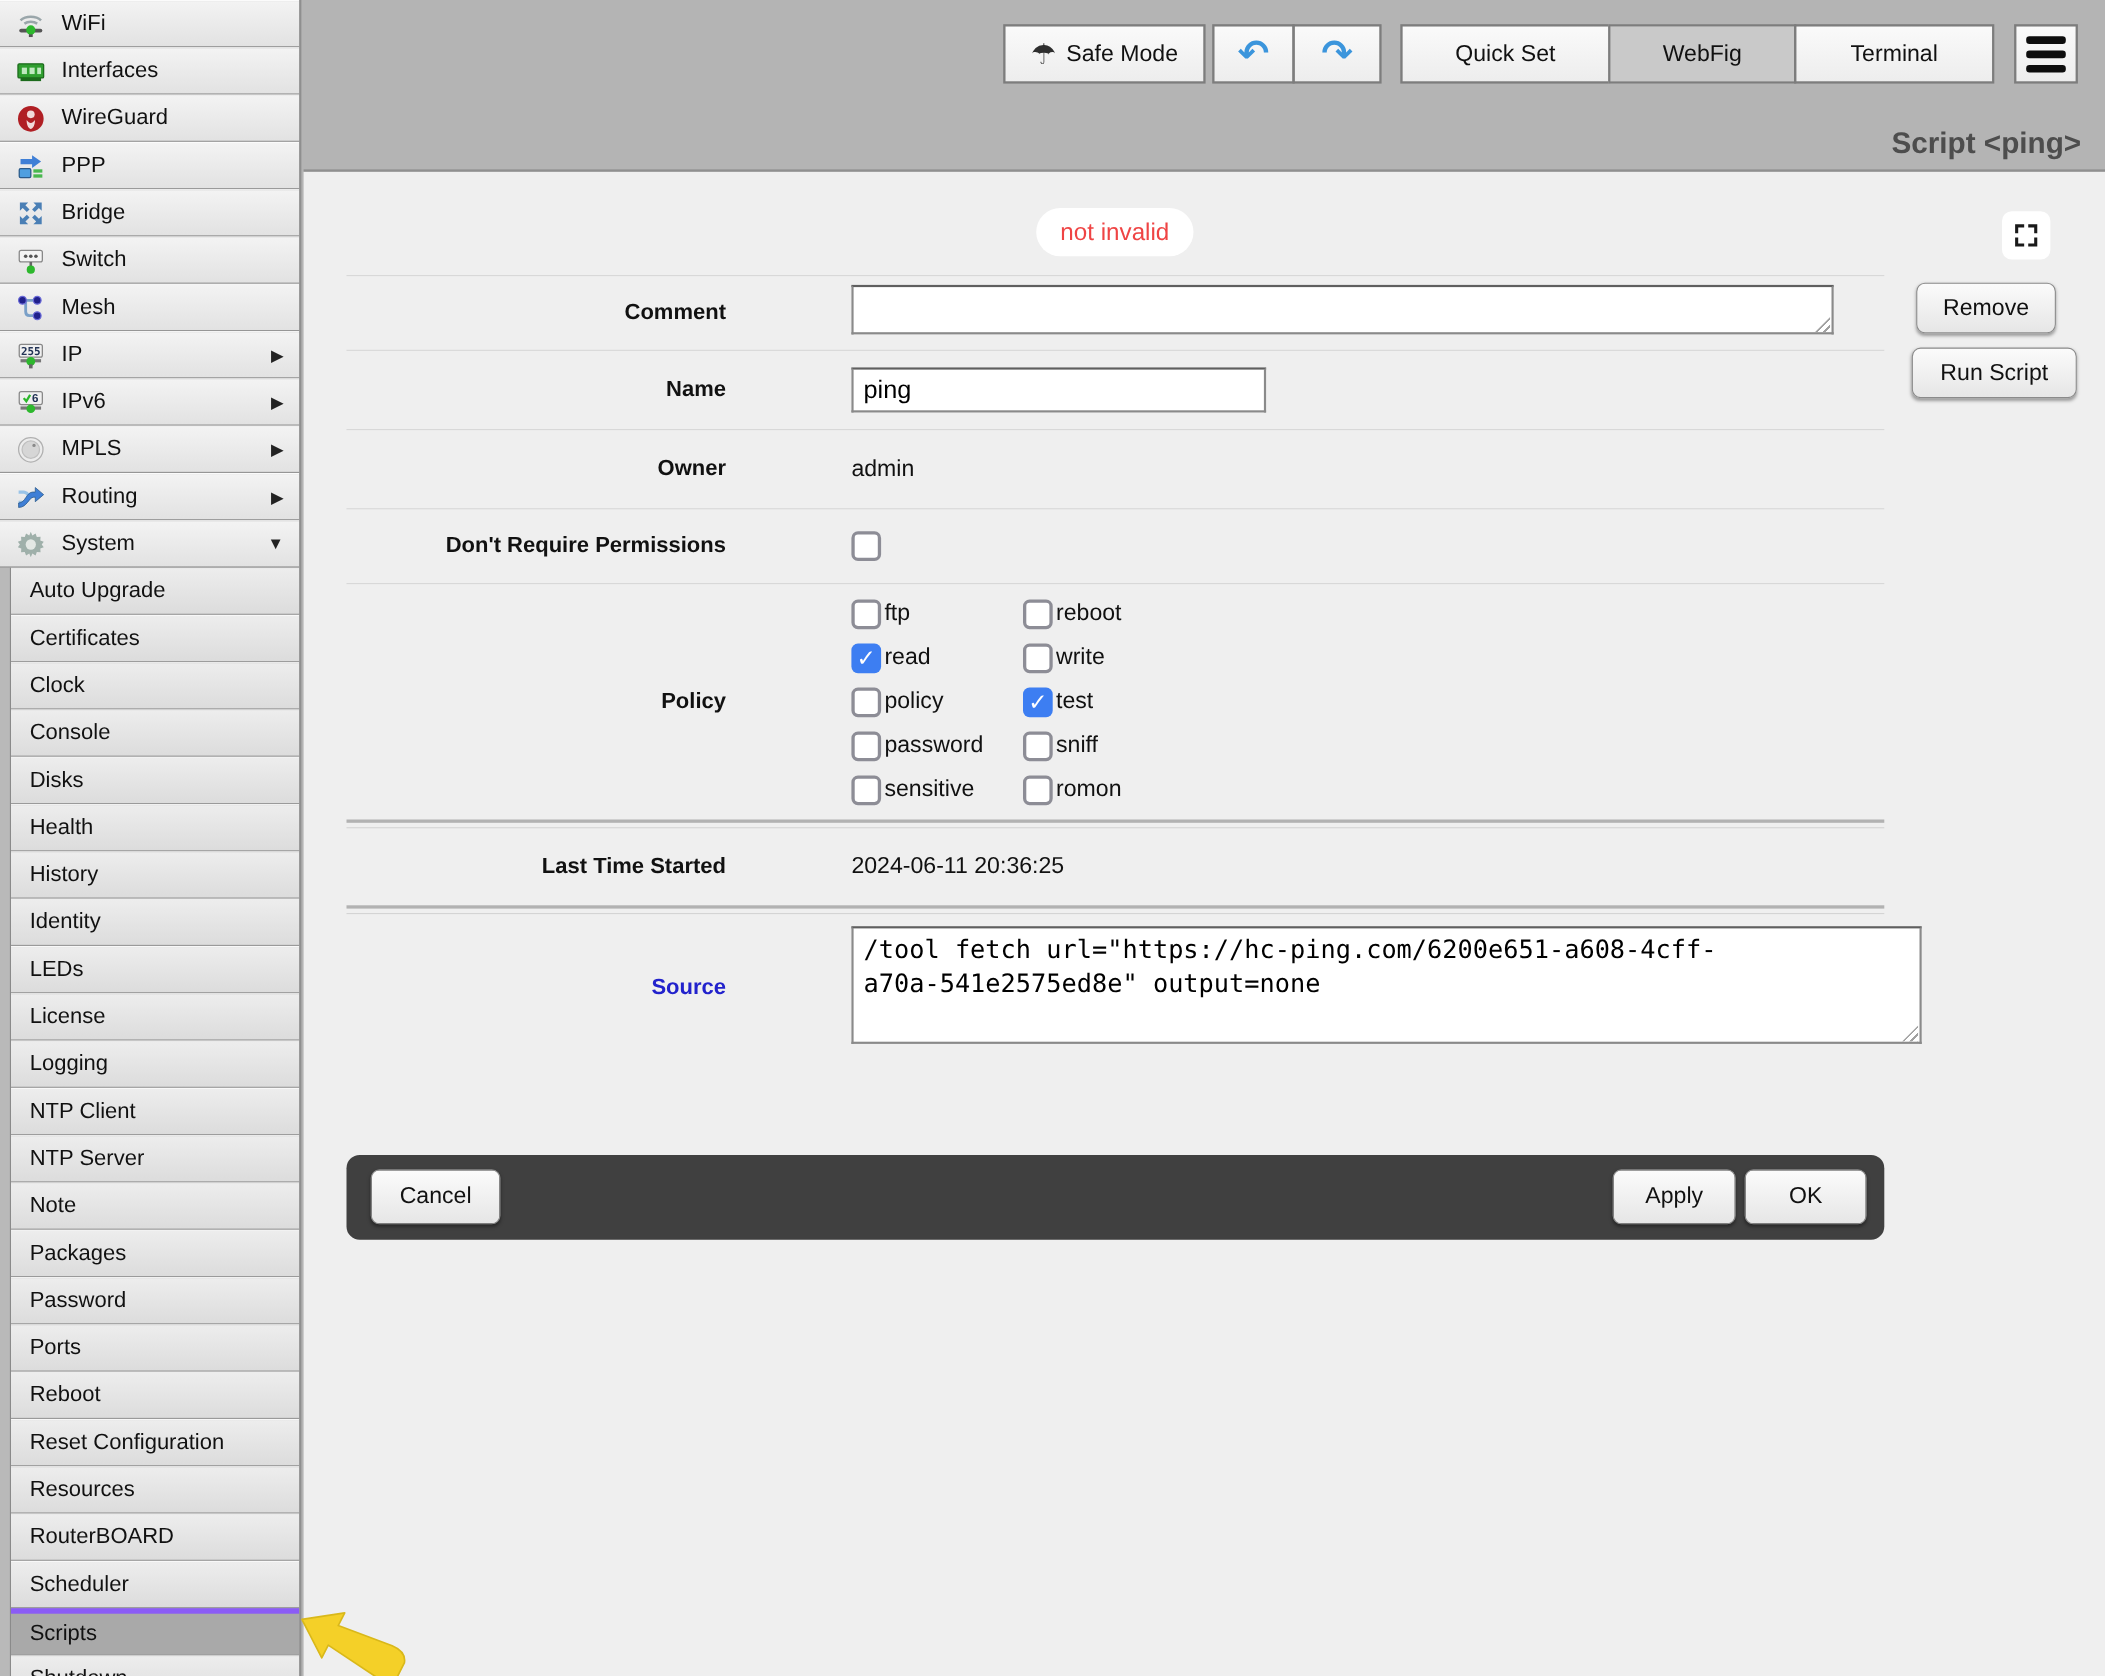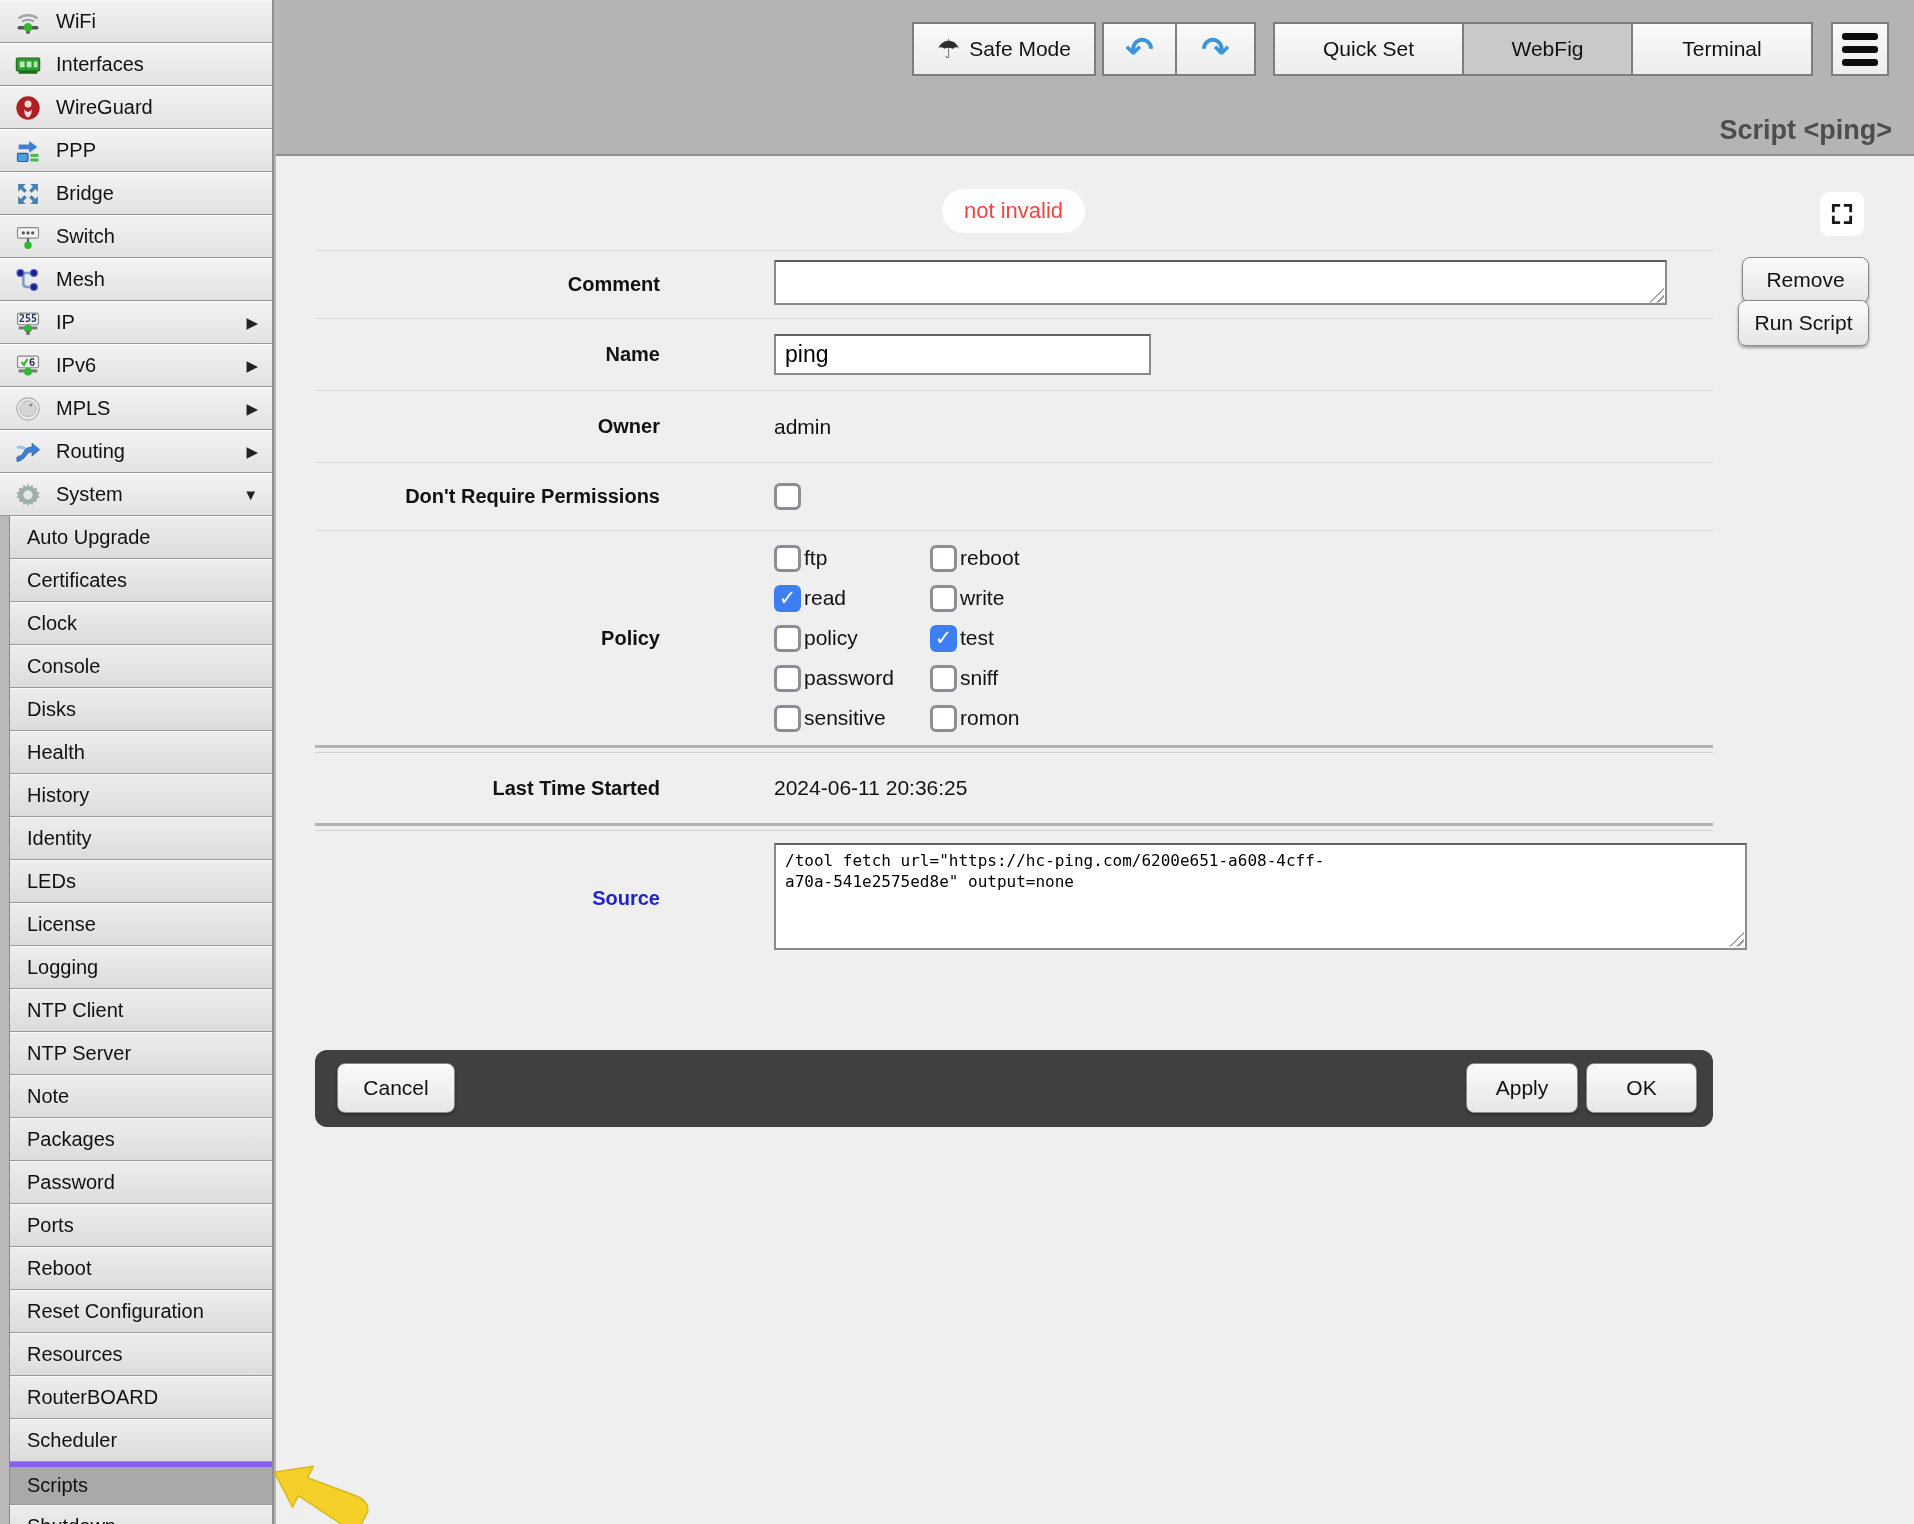--- a/index.html
+++ b/index.html
@@ -25,40 +25,40 @@
   .arrow-glyph { font-size:34px; font-weight:bold; color:#3b95dc; line-height:1; }
   .burger-bar { width:36px; height:7px; background:#0d0d0d; border-radius:3px; margin:3px 0; }
   #page-title { position:absolute; right:22px; bottom:8px; font-size:27px; font-weight:bold; color:#4d4d4d; }
 
   
   #content { position:absolute; left:276px; top:156px; right:0; bottom:0; background:#efefef; }
   #badge { position:absolute; left:666px; top:33px; width:143px; height:44px; background:#fff; border-radius:22px; color:#ef4444; font-size:22px; display:flex; align-items:center; justify-content:center; }
   #fullscreen-btn { position:absolute; left:1544px; top:36px; width:44px; height:44px; background:#fff; border-radius:9px; display:flex; align-items:center; justify-content:center; cursor:pointer; }
   .sbtn { border:1px solid #8a8a8a; border-radius:8px; background:linear-gradient(#fbfbfb,#e6e6e6); box-shadow:0 2px 3px rgba(0,0,0,.35); font-size:21px; font-family:inherit; cursor:pointer; color:#111; display:flex; align-items:center; justify-content:center; }
   #remove-btn { position:absolute; left:1466px; top:101px; width:127px; height:46px; }
-  #runscript-btn { position:absolute; left:1462px; top:144px; width:131px; height:46px; }
+  #runscript-btn { position:absolute; left:1462px; top:160px; width:150px; height:46px; }
 
   
   #form { position:absolute; left:39px; top:94px; width:1398px; }
   .frow { display:flex; align-items:center; border-top:1px solid #d8d8d8; position:relative; }
   .frow.nb { border-top:none; }
   .flabel { width:345px; text-align:right; font-weight:bold; font-size:20px; flex:none; }
   .fval { margin-left:114px; font-size:21px; }
   .sep { height:8px; border-top:3px solid #b2b2b2; border-bottom:1px solid #d4d4d4; }
   .tinput { background:#fff; border:2px solid #8a8a8a; border-top-color:#5f5f5f; position:relative; }
   #comment-input { width:893px; height:45px; font-size:22px; font-family:inherit; padding:4px 10px; resize:none; overflow:hidden; }
   #name-input { width:377px; height:41px; font-size:23px; font-family:inherit; padding:0 9px; background:#fff; border:2px solid #8a8a8a; border-top-color:#5f5f5f; }
   .grip { position:absolute; right:1px; bottom:1px; width:15px; height:15px; clip-path:polygon(100% 0,100% 100%,0 100%); background:repeating-linear-gradient(135deg,#a0a0a0 0 2px,transparent 2px 5px); pointer-events:none; }
   .cbox { width:27px; height:27px; border:3px solid #8d8d96; border-radius:6px; background:#fff; flex:none; cursor:pointer; display:flex; align-items:center; justify-content:center; }
   .cbox.checked { border:none; background:#3d7ef2; color:#fff; font-size:21px; font-weight:bold; }
   #policy-grid { display:grid; grid-template-columns:156px auto; row-gap:13px; padding:12px 0; }
   .pcell { display:flex; align-items:center; }
   .pcell span { font-size:21px; margin-left:3px; }
   #source-label { color:#2222cc; }
-  #source-ta { width:973px; height:107px; font-family:"DejaVu Sans Mono","Liberation Mono",monospace; font-size:16px; line-height:1.35; padding:5px 9px; resize:none; overflow:hidden; white-space:pre-wrap; }
+  #source-ta { width:973px; height:107px; font-family:"DejaVu Sans Mono","Liberation Mono",monospace; font-size:23px; line-height:1.35; padding:5px 9px; resize:none; overflow:hidden; white-space:pre-wrap; }
 
   
   #bottombar { position:absolute; left:39px; top:894px; width:1398px; height:77px; background:#404040; border-radius:12px; }
   #cancel-btn { position:absolute; left:22px; top:13px; width:118px; height:50px; }
   #apply-btn { position:absolute; left:1151px; top:13px; width:112px; height:50px; }
   #ok-btn { position:absolute; left:1271px; top:13px; width:111px; height:50px; }
 
   #pointer-arrow { position:absolute; left:272px; top:1448px; width:106px; height:52px; transform:rotate(27deg); transform-origin:6px 26px; z-index:5; pointer-events:none; }
 </style>
 </head>

